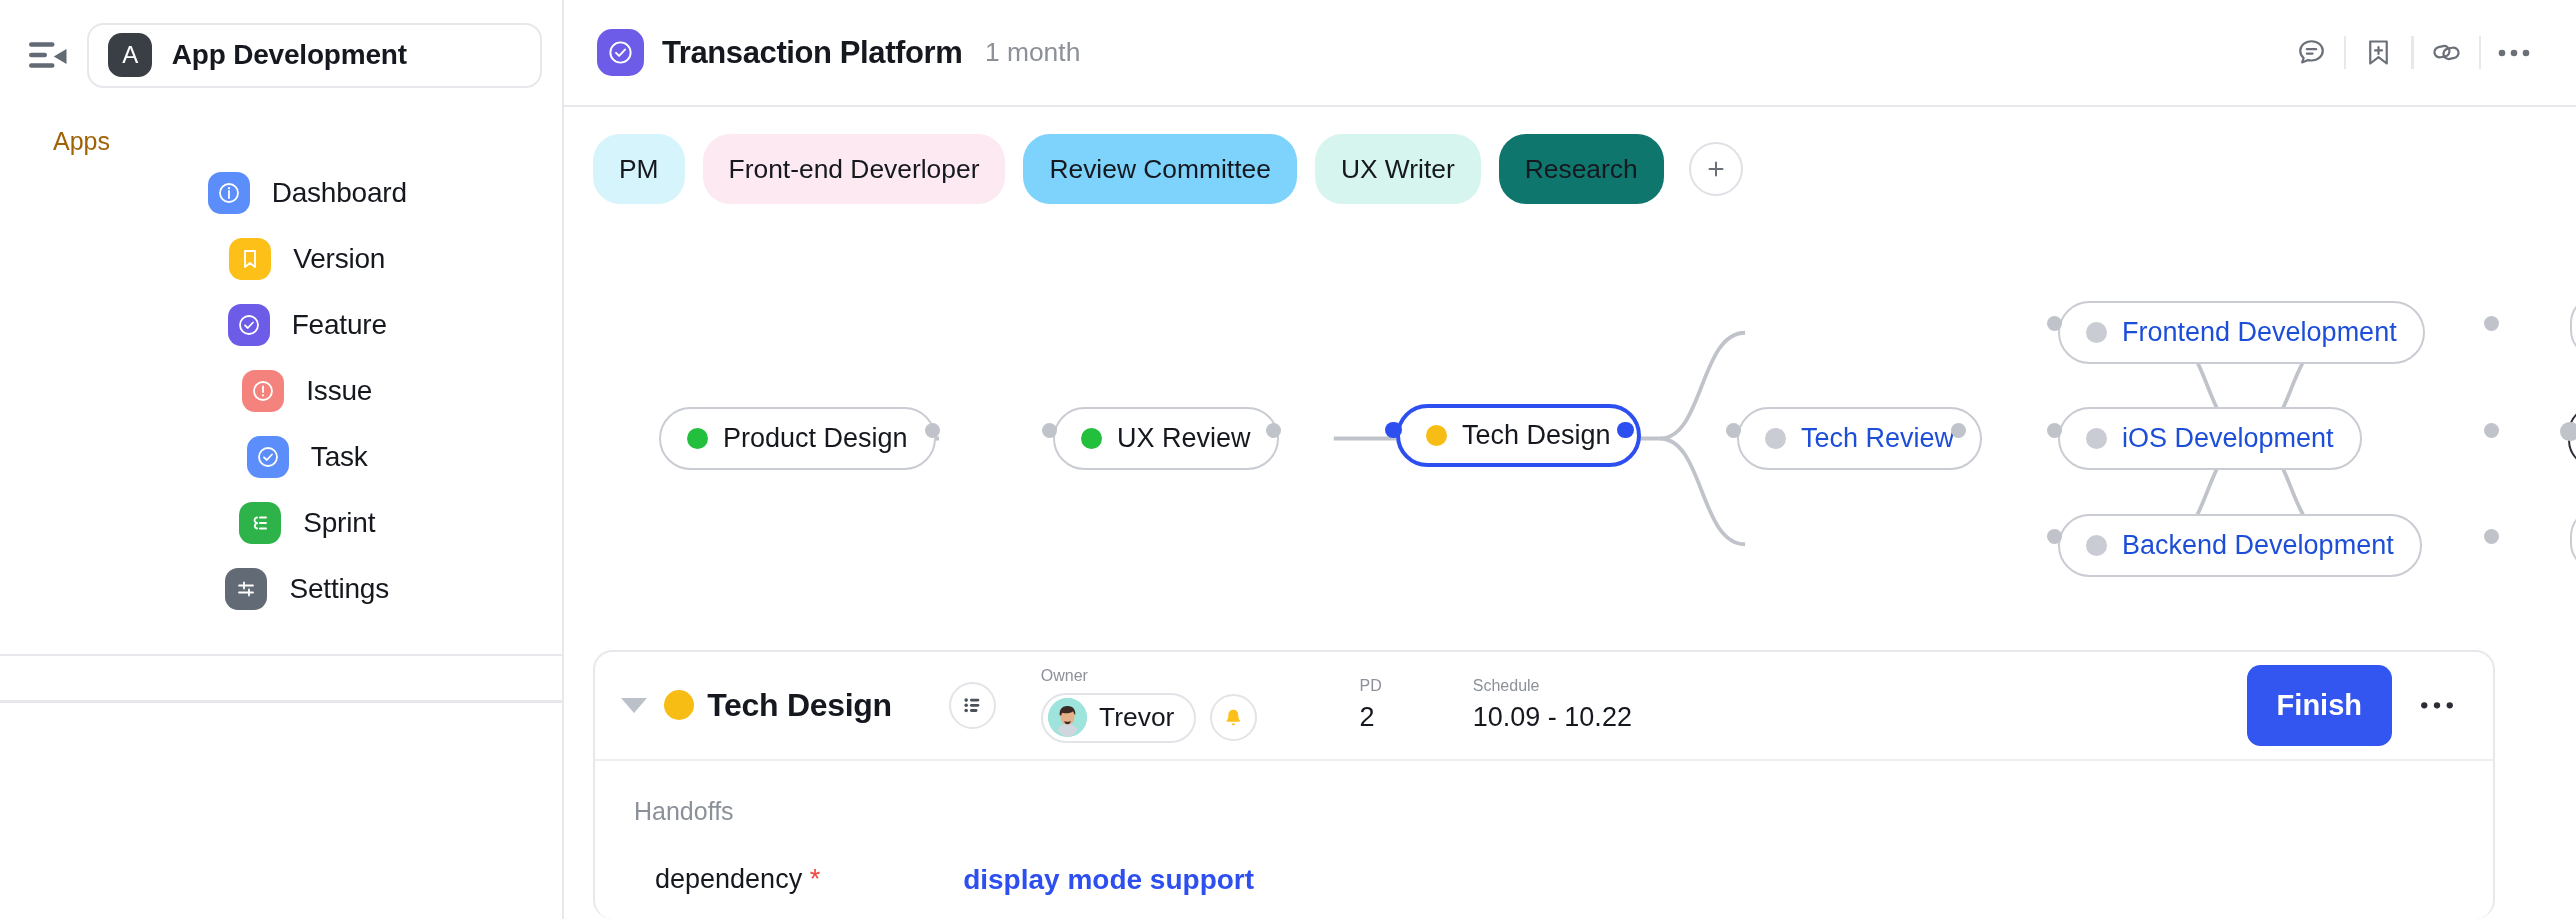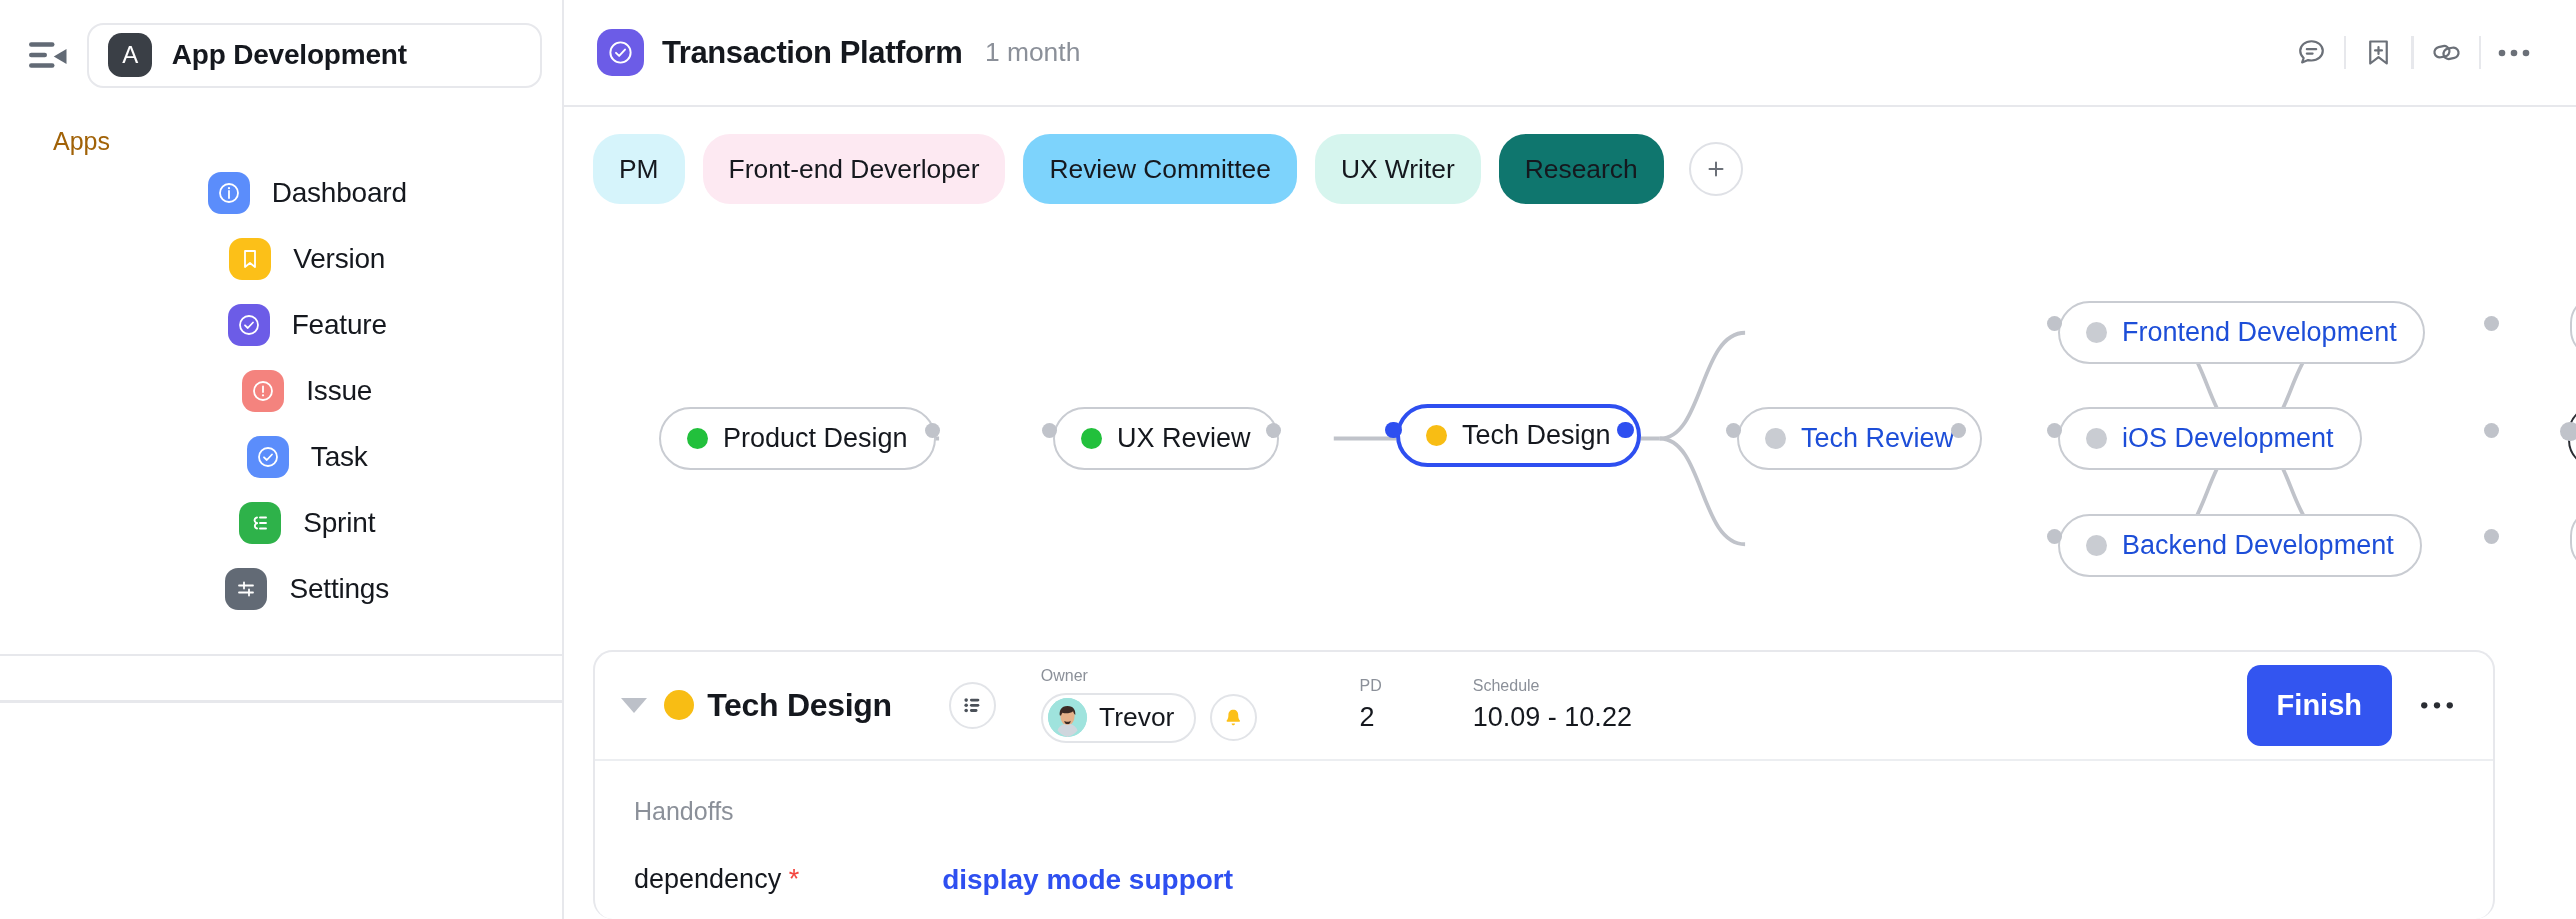--- a/index.html
+++ b/index.html
@@ -332,20 +332,21 @@
     width: 53px; height: 53px;
     display: flex; align-items: center; justify-content: center;
     cursor: pointer; flex: 0 0 53px;
   }
   .detail-body { padding: 36px 0 0 39px; flex: 1; }
   .handoffs-label { font-size: 25px; color: #8b9099; }
   .dep-row {
     display: flex;
     align-items: center;
     margin-top: 38px;
+    margin-left: 21px;
   }
   .dep-name { font-size: 27px; color: #15181e; white-space: nowrap; }
   .req-star { color: #f4453e; font-size: 27px; margin-left: 7.5px; }
   .dep-value {
     font-size: 28px;
     color: #2e4ff0;
     font-weight: 700;
     margin-left: 143px;
     white-space: nowrap;
     cursor: pointer;

